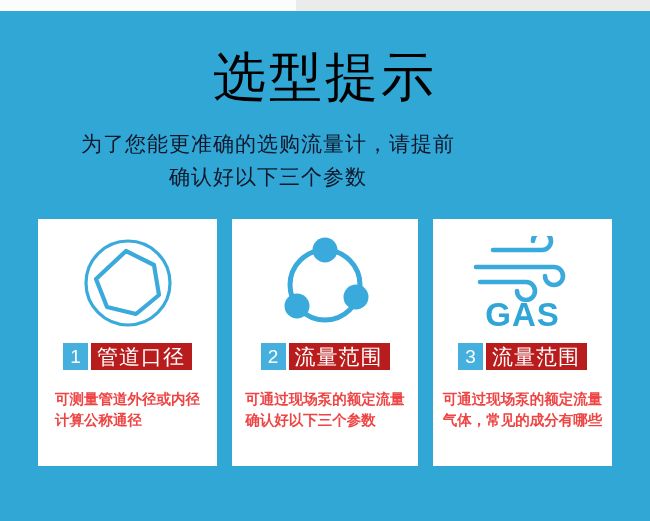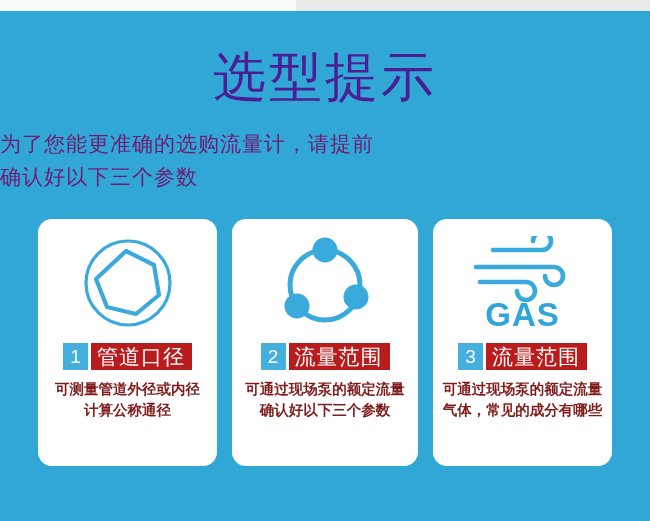--- a/index.html
+++ b/index.html
@@ -38,33 +38,34 @@
     height: 100%;
     background: #ebebeb;
   }
   
   .title {
     position: absolute;
     top: 46px;
     left: 0;
     width: 650px;
     text-align: center;
-    color: #4c1d95;
+    color: #000000;
     font-size: 53px;
     line-height: 62px;
     font-weight: 300;
     letter-spacing: 3px;
     white-space: nowrap;
   }
   .subtitle {
     position: absolute;
     top: 127px;
     left: 0;
     width: 536px;
-    color: #701a75;
+    text-align: center;
+    color: #0f172a;
     font-size: 21px;
     line-height: 33px;
     font-weight: 400;
     letter-spacing: 1px;
   }
   .subtitle .ln {
     display: block;
   }
   
   .cards {
@@ -77,21 +78,20 @@
     justify-content: space-between;
   }
   .card {
     width: 179px;
     height: 247px;
     background: #ffffff;
     box-sizing: border-box;
     display: flex;
     flex-direction: column;
     align-items: center;
-    border-radius: 14px;
   }
   .card.wide { width: 186px; }
   .card-icon {
     height: 120px;
     width: 100%;
     display: flex;
     align-items: center;
     justify-content: center;
     padding-top: 8px;
     box-sizing: border-box;
@@ -119,26 +119,25 @@
   .badge .txt {
     background: #b91c1c;
     color: #ffffff;
     font-size: 21px;
     line-height: 27px;
     padding: 0 7px 0 6px;
     letter-spacing: 1px;
     white-space: nowrap;
   }
   .card-desc {
-    margin-top: 9px;
-    color: #7f1d1d;
+    margin-top: 19px;
+    color: #ef4444;
     font-size: 14.5px;
     line-height: 21px;
     font-weight: bold;
-    text-align: center;
     letter-spacing: 0px;
   }
   .card-desc .ln { display: block; }
   .gas-label {
     color: #2fa5d8;
     font-weight: bold;
     font-size: 33px;
     line-height: 33px;
     letter-spacing: 1px;
     text-align: center;

